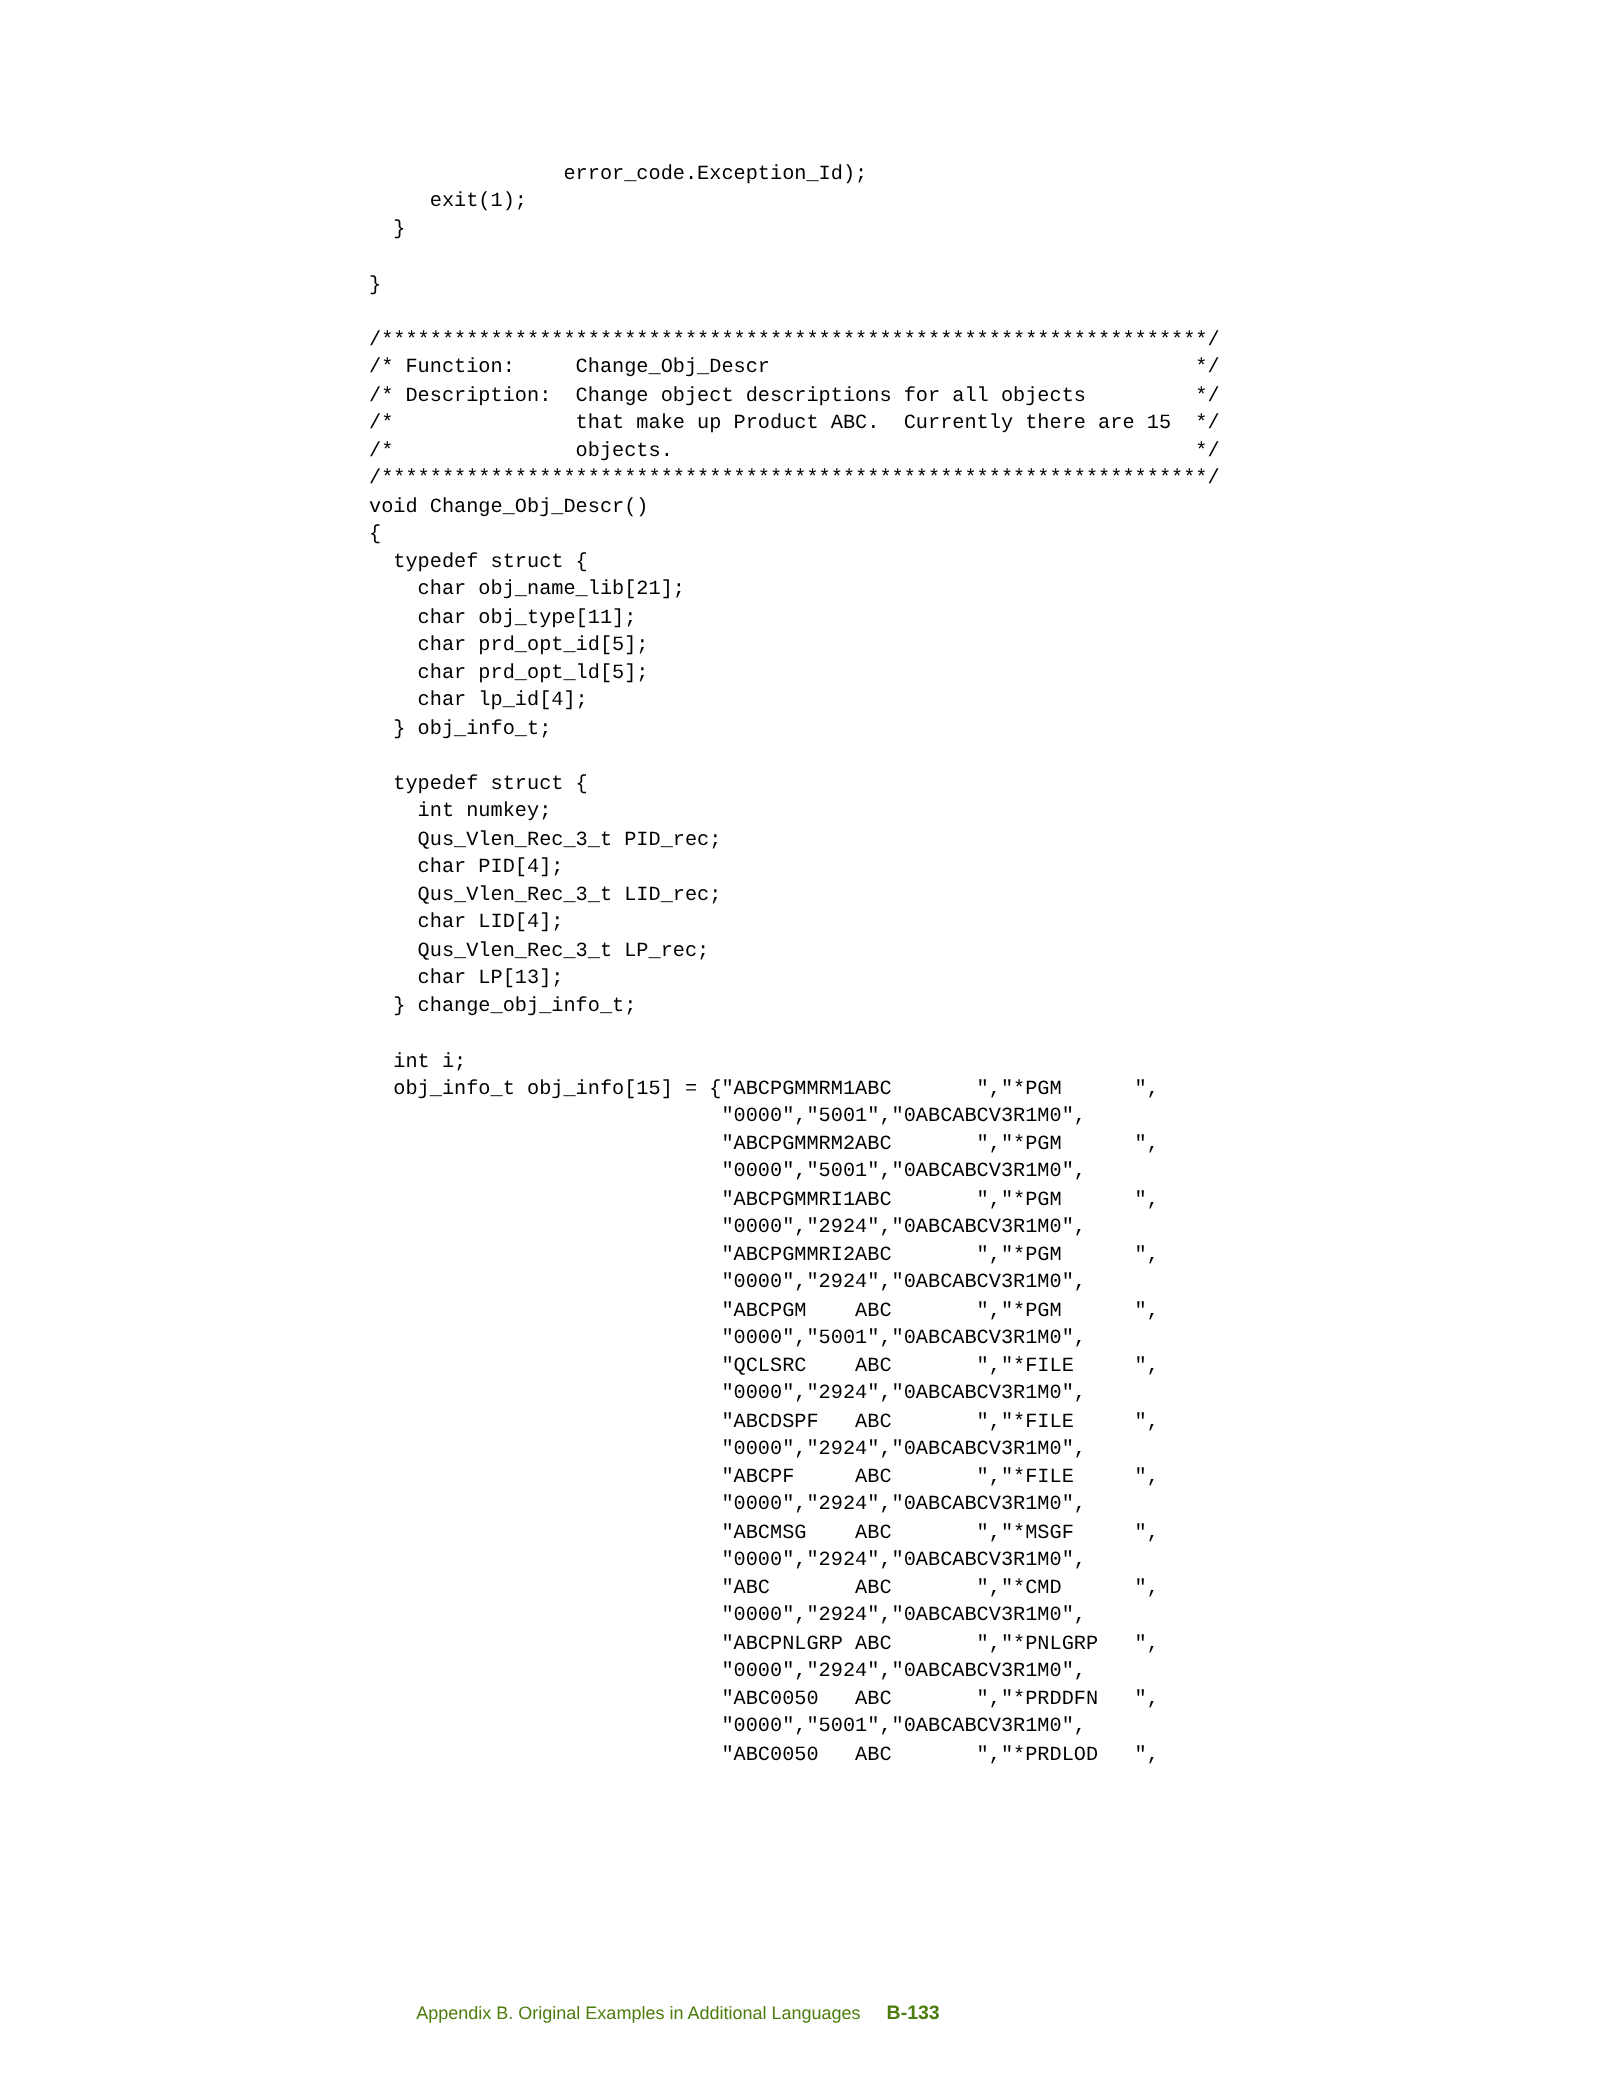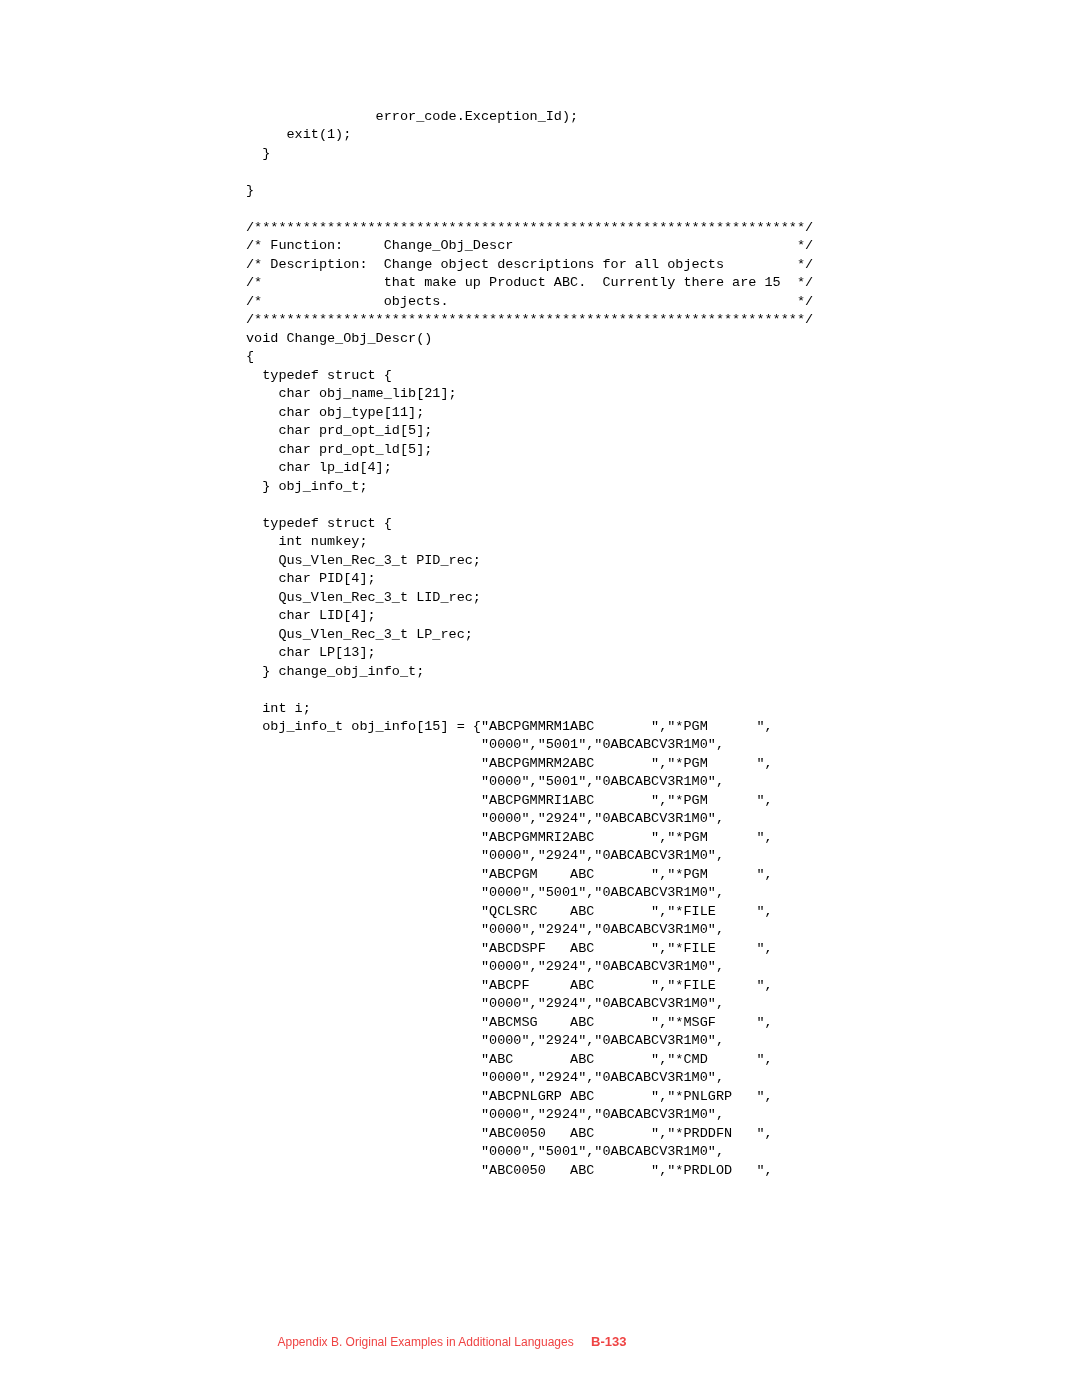--- a/index.html
+++ b/index.html
@@ -26,21 +26,21 @@
     white-space: pre;
   }
   .footer {
     position: absolute;
     bottom: 46px;
     left: 0;
     right: 0;
     text-align: center;
     font-family: Arial, Helvetica, sans-serif;
     font-size: 12px;
-    color: #ef4444;
+    color: #4d7c0f;
   }
   .footer .pn {
     font-weight: bold;
     font-size: 13px;
     margin-left: 14px;
   }
 </style>
 </head>
 <body>
 

